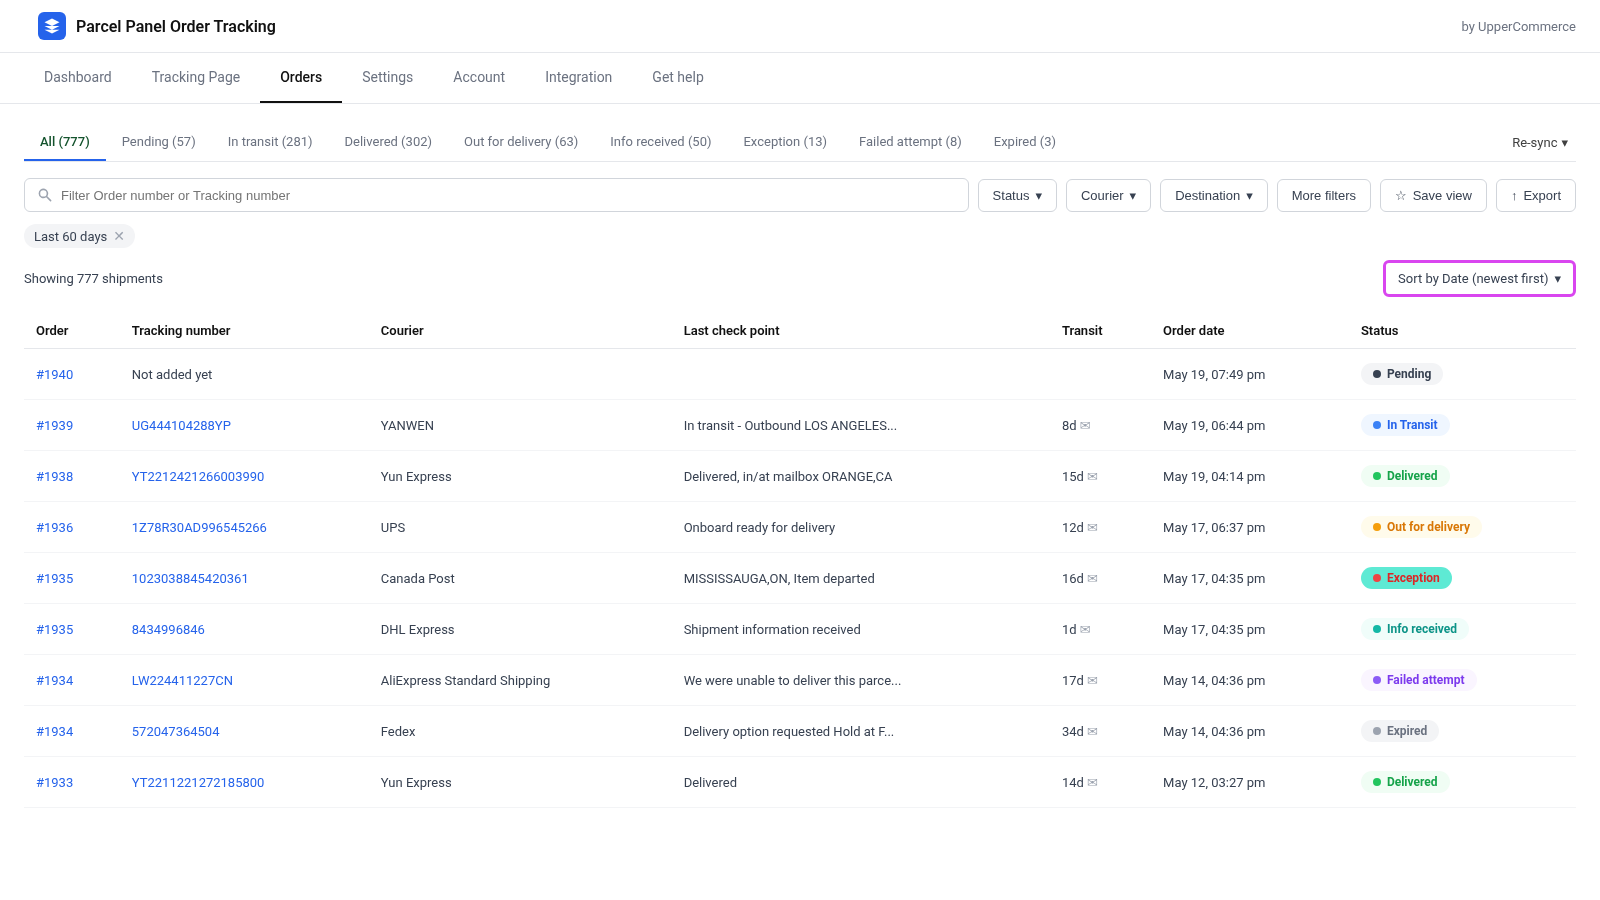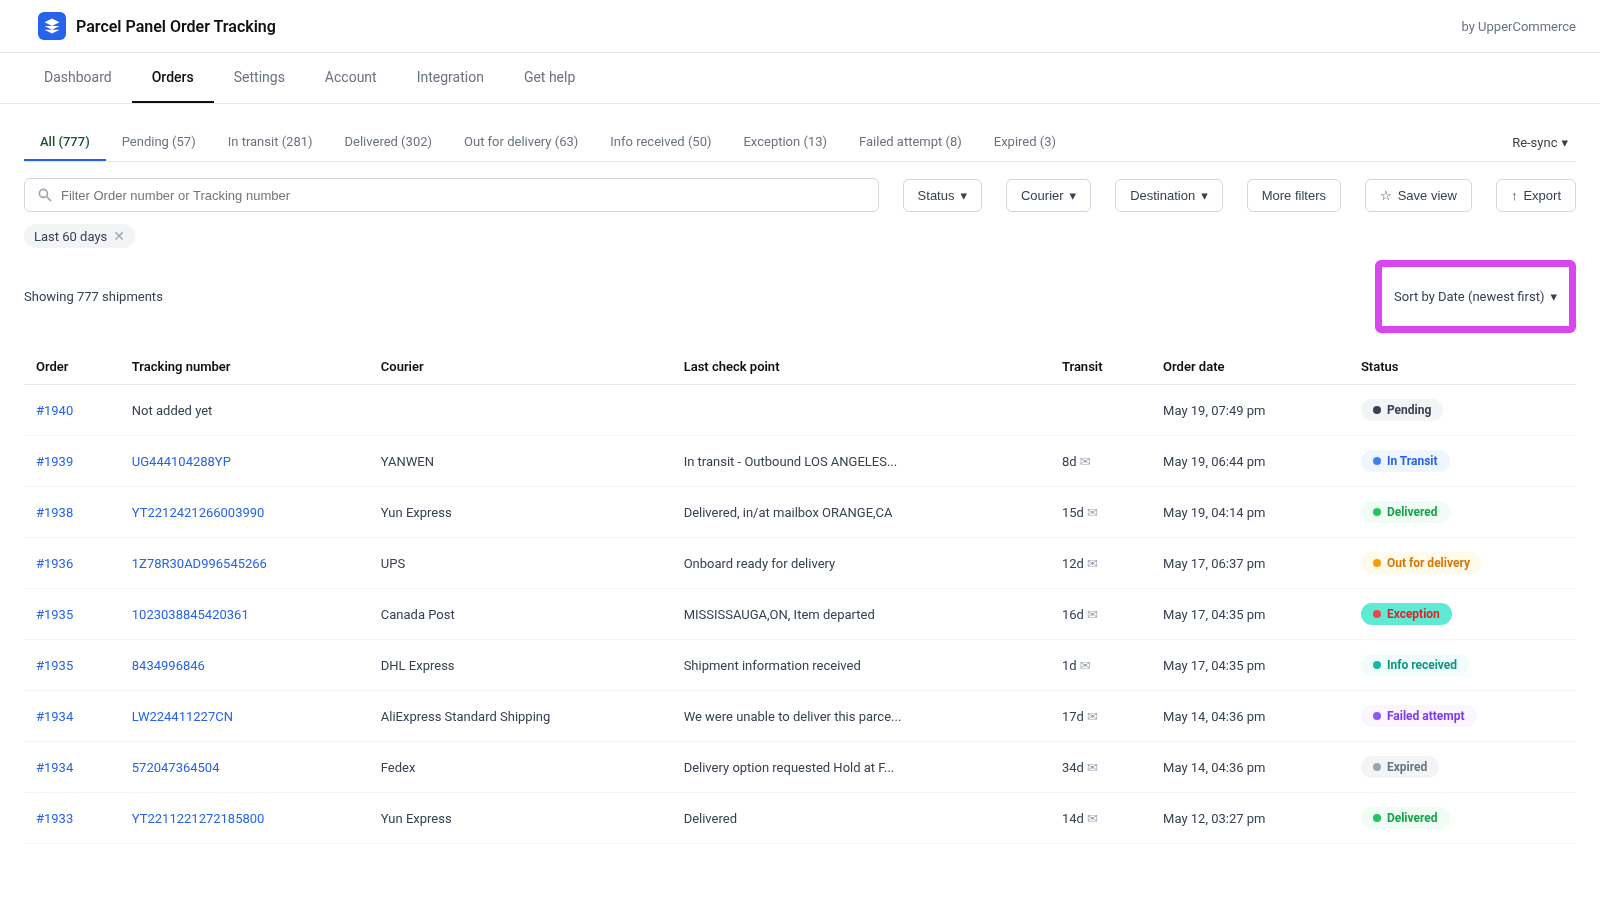--- a/index.html
+++ b/index.html
@@ -22,35 +22,35 @@
     .main { padding: 20px 24px; }
 
     
     .tabs { display: flex; gap: 0; border-bottom: 1px solid #e5e7eb; margin-bottom: 16px; align-items: center; }
     .tab { padding: 10px 16px; font-size: 13px; color: #6b7280; cursor: pointer; border-bottom: 2px solid transparent; white-space: nowrap; }
     .tab.active { color: #14532d; border-bottom: 2px solid #2563eb; font-weight: 500; }
     .tab-spacer { flex: 1; }
     .resync-btn { font-size: 13px; color: #404040; cursor: pointer; display: flex; align-items: center; gap: 4px; padding: 4px 8px; }
 
     
-    .toolbar { display: flex; gap: 24px; align-items: center; margin-bottom: 12px; }
+    .toolbar { display: flex; gap: 9px; align-items: center; margin-bottom: 12px; }
     .search-box { flex: 1; display: flex; align-items: center; gap: 8px; border: 1px solid #d1d5db; border-radius: 6px; padding: 8px 12px; background: #fff; }
     .search-box input { border: none; outline: none; font-size: 13px; color: #6b7280; width: 100%; background: transparent; }
     .filter-btn { display: flex; align-items: center; gap: 6px; padding: 8px 14px; border: 1px solid #d1d5db; border-radius: 6px; background: #fff; cursor: pointer; font-size: 13px; color: #374151; }
     .save-view-btn { display: flex; align-items: center; gap: 6px; padding: 8px 14px; border: 1px solid #d1d5db; border-radius: 6px; background: #fff; cursor: pointer; font-size: 13px; color: #374151; }
     .export-btn { display: flex; align-items: center; gap: 6px; padding: 8px 14px; border: 1px solid #d1d5db; border-radius: 6px; background: #fff; cursor: pointer; font-size: 13px; color: #374151; }
 
     
     .date-tag { display: flex; align-items: center; gap: 6px; padding: 4px 10px; background: #f3f4f6; border-radius: 20px; font-size: 13px; color: #374151; margin-bottom: 12px; width: fit-content; }
     .date-tag .close { cursor: pointer; color: #9ca3af; font-size: 14px; }
 
     
     .showing-row { display: flex; align-items: center; justify-content: space-between; margin-bottom: 16px; }
     .showing-text { font-size: 13px; color: #374151; }
-    .sort-select { display: flex; align-items: center; gap: 6px; padding: 22px 12px; border: 7px solid #d946ef; border-radius: 6px; background: #fff; font-size: 13px; color: #374151; cursor: pointer; }
+    .sort-select { display: flex; align-items: center; gap: 6px; padding: 8px 12px; border: 3px solid #d946ef; border-radius: 6px; background: #fff; font-size: 13px; color: #374151; cursor: pointer; }
 
     
     .table { width: 100%; border-collapse: collapse; }
     .table th { text-align: left; font-size: 13px; font-weight: 600; color: #111; padding: 10px 12px; border-bottom: 1px solid #e5e7eb; }
     .table td { padding: 14px 12px; border-bottom: 1px solid #f3f4f6; font-size: 13px; color: #374151; vertical-align: middle; }
     .link { color: #2563eb; text-decoration: none; cursor: pointer; }
 
     
     .badge { display: inline-flex; align-items: center; gap: 6px; padding: 4px 12px; border-radius: 20px; font-size: 12px; font-weight: 700; }
     .badge-dot { width: 8px; height: 8px; border-radius: 50%; display: inline-block; flex-shrink: 0; }
@@ -87,20 +87,21 @@
         <path d="M12 2L2 7l10 5 10-5-10-5zM2 17l10 5 10-5M2 12l10 5 10-5"></path>
       </svg>
     </div>
     <span class="app-title">Parcel Panel Order Tracking</span>
   </div>
   <div class="top-bar-right">by UpperCommerce</div>
 </div>
 
 <nav class="nav">
   <a class="nav-item">Dashboard</a>
+  <a class="nav-item">Tracking Page</a>
   <a class="nav-item active">Orders</a>
   <a class="nav-item">Settings</a>
   <a class="nav-item">Account</a>
   <a class="nav-item">Integration</a>
   <a class="nav-item">Get help</a>
 </nav>
 
 <div class="main">
 
   <div class="tabs">

